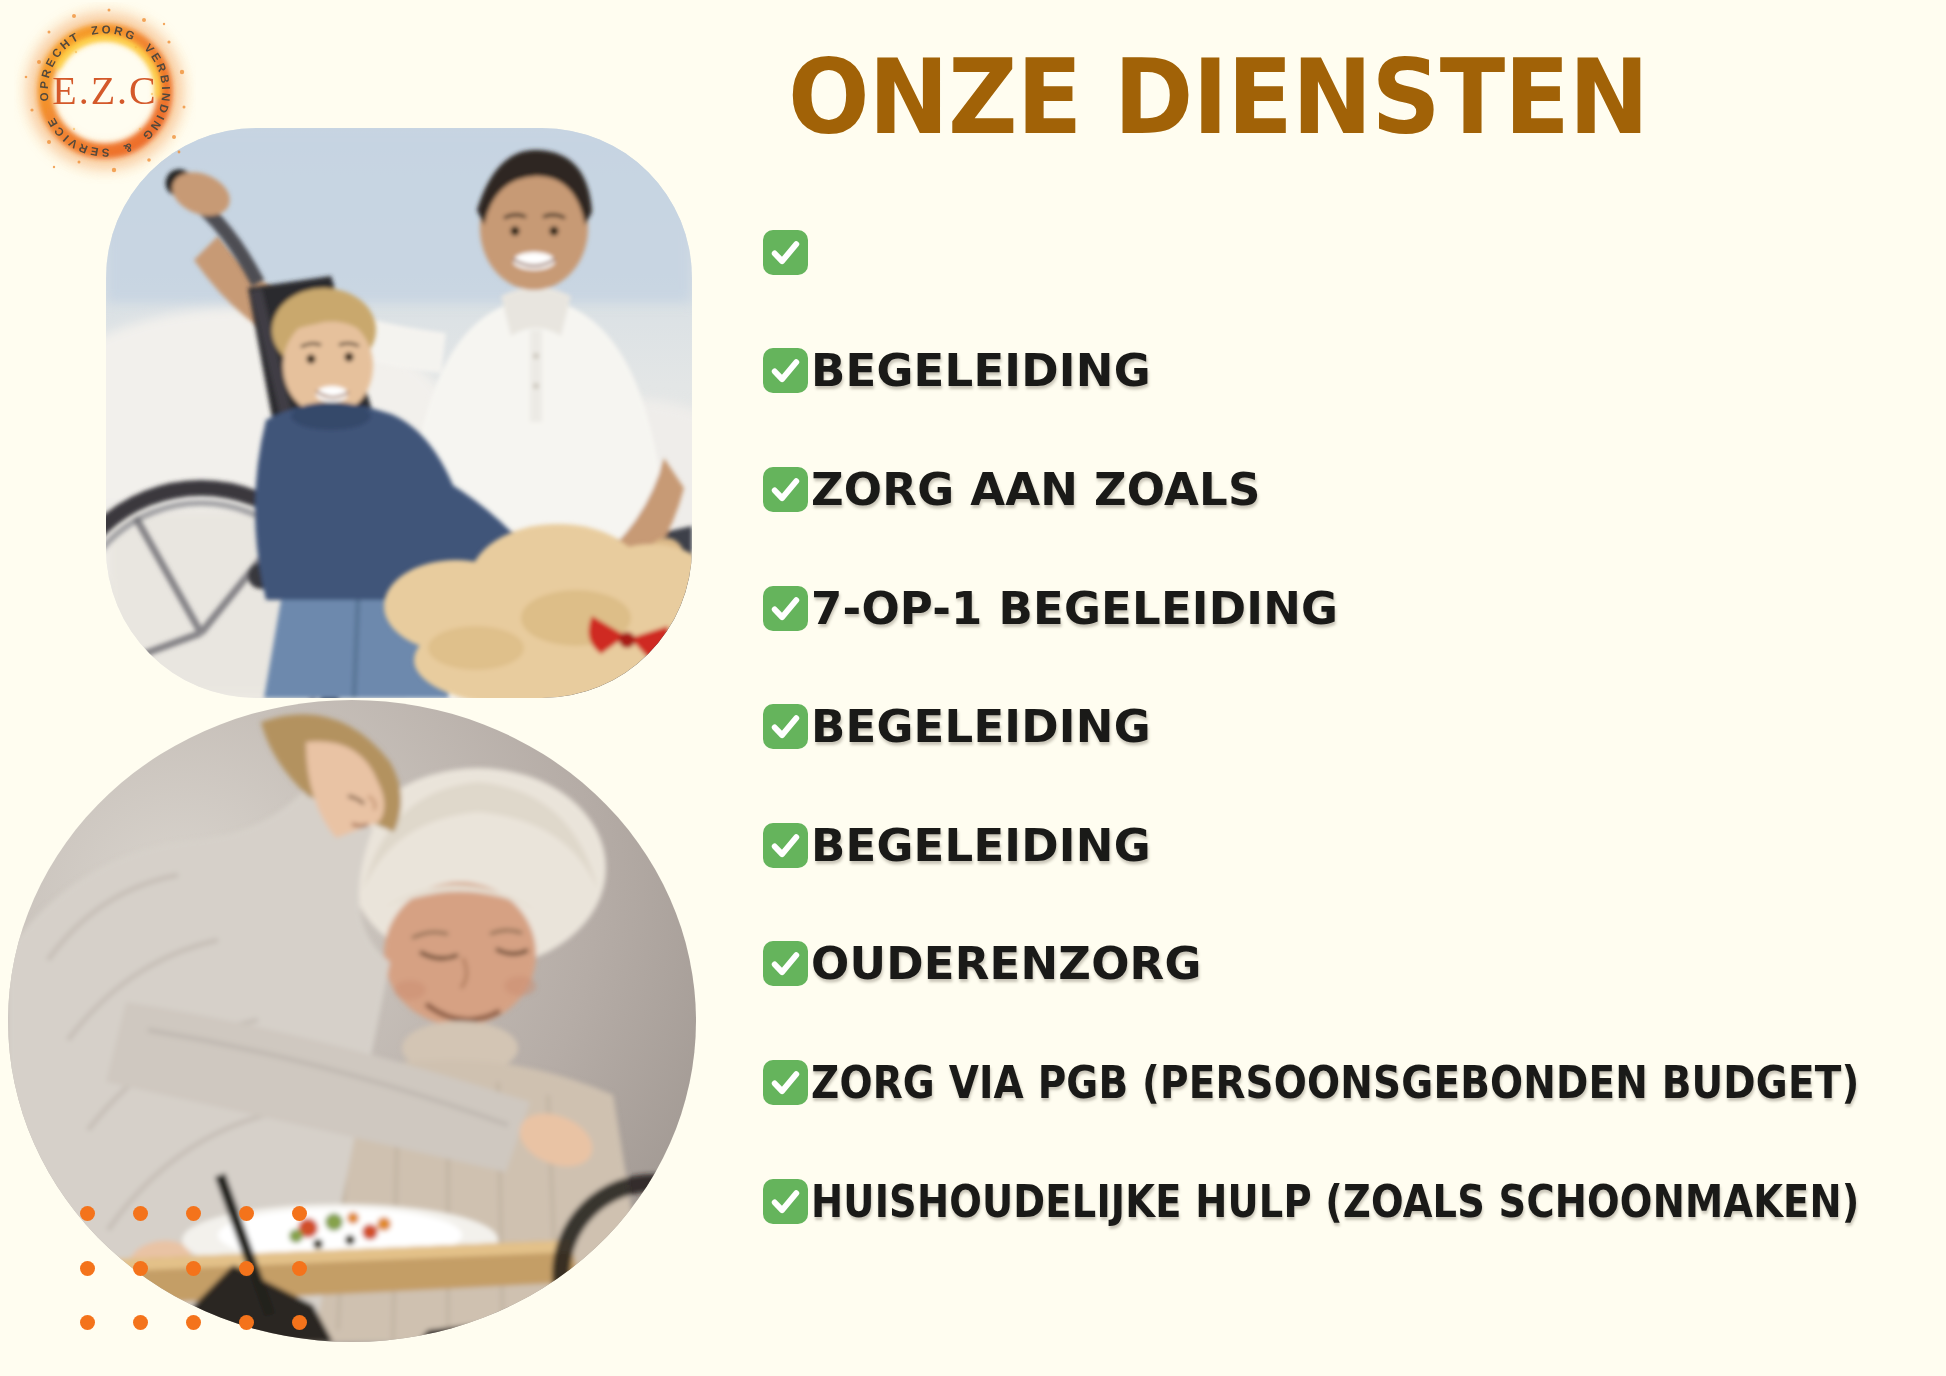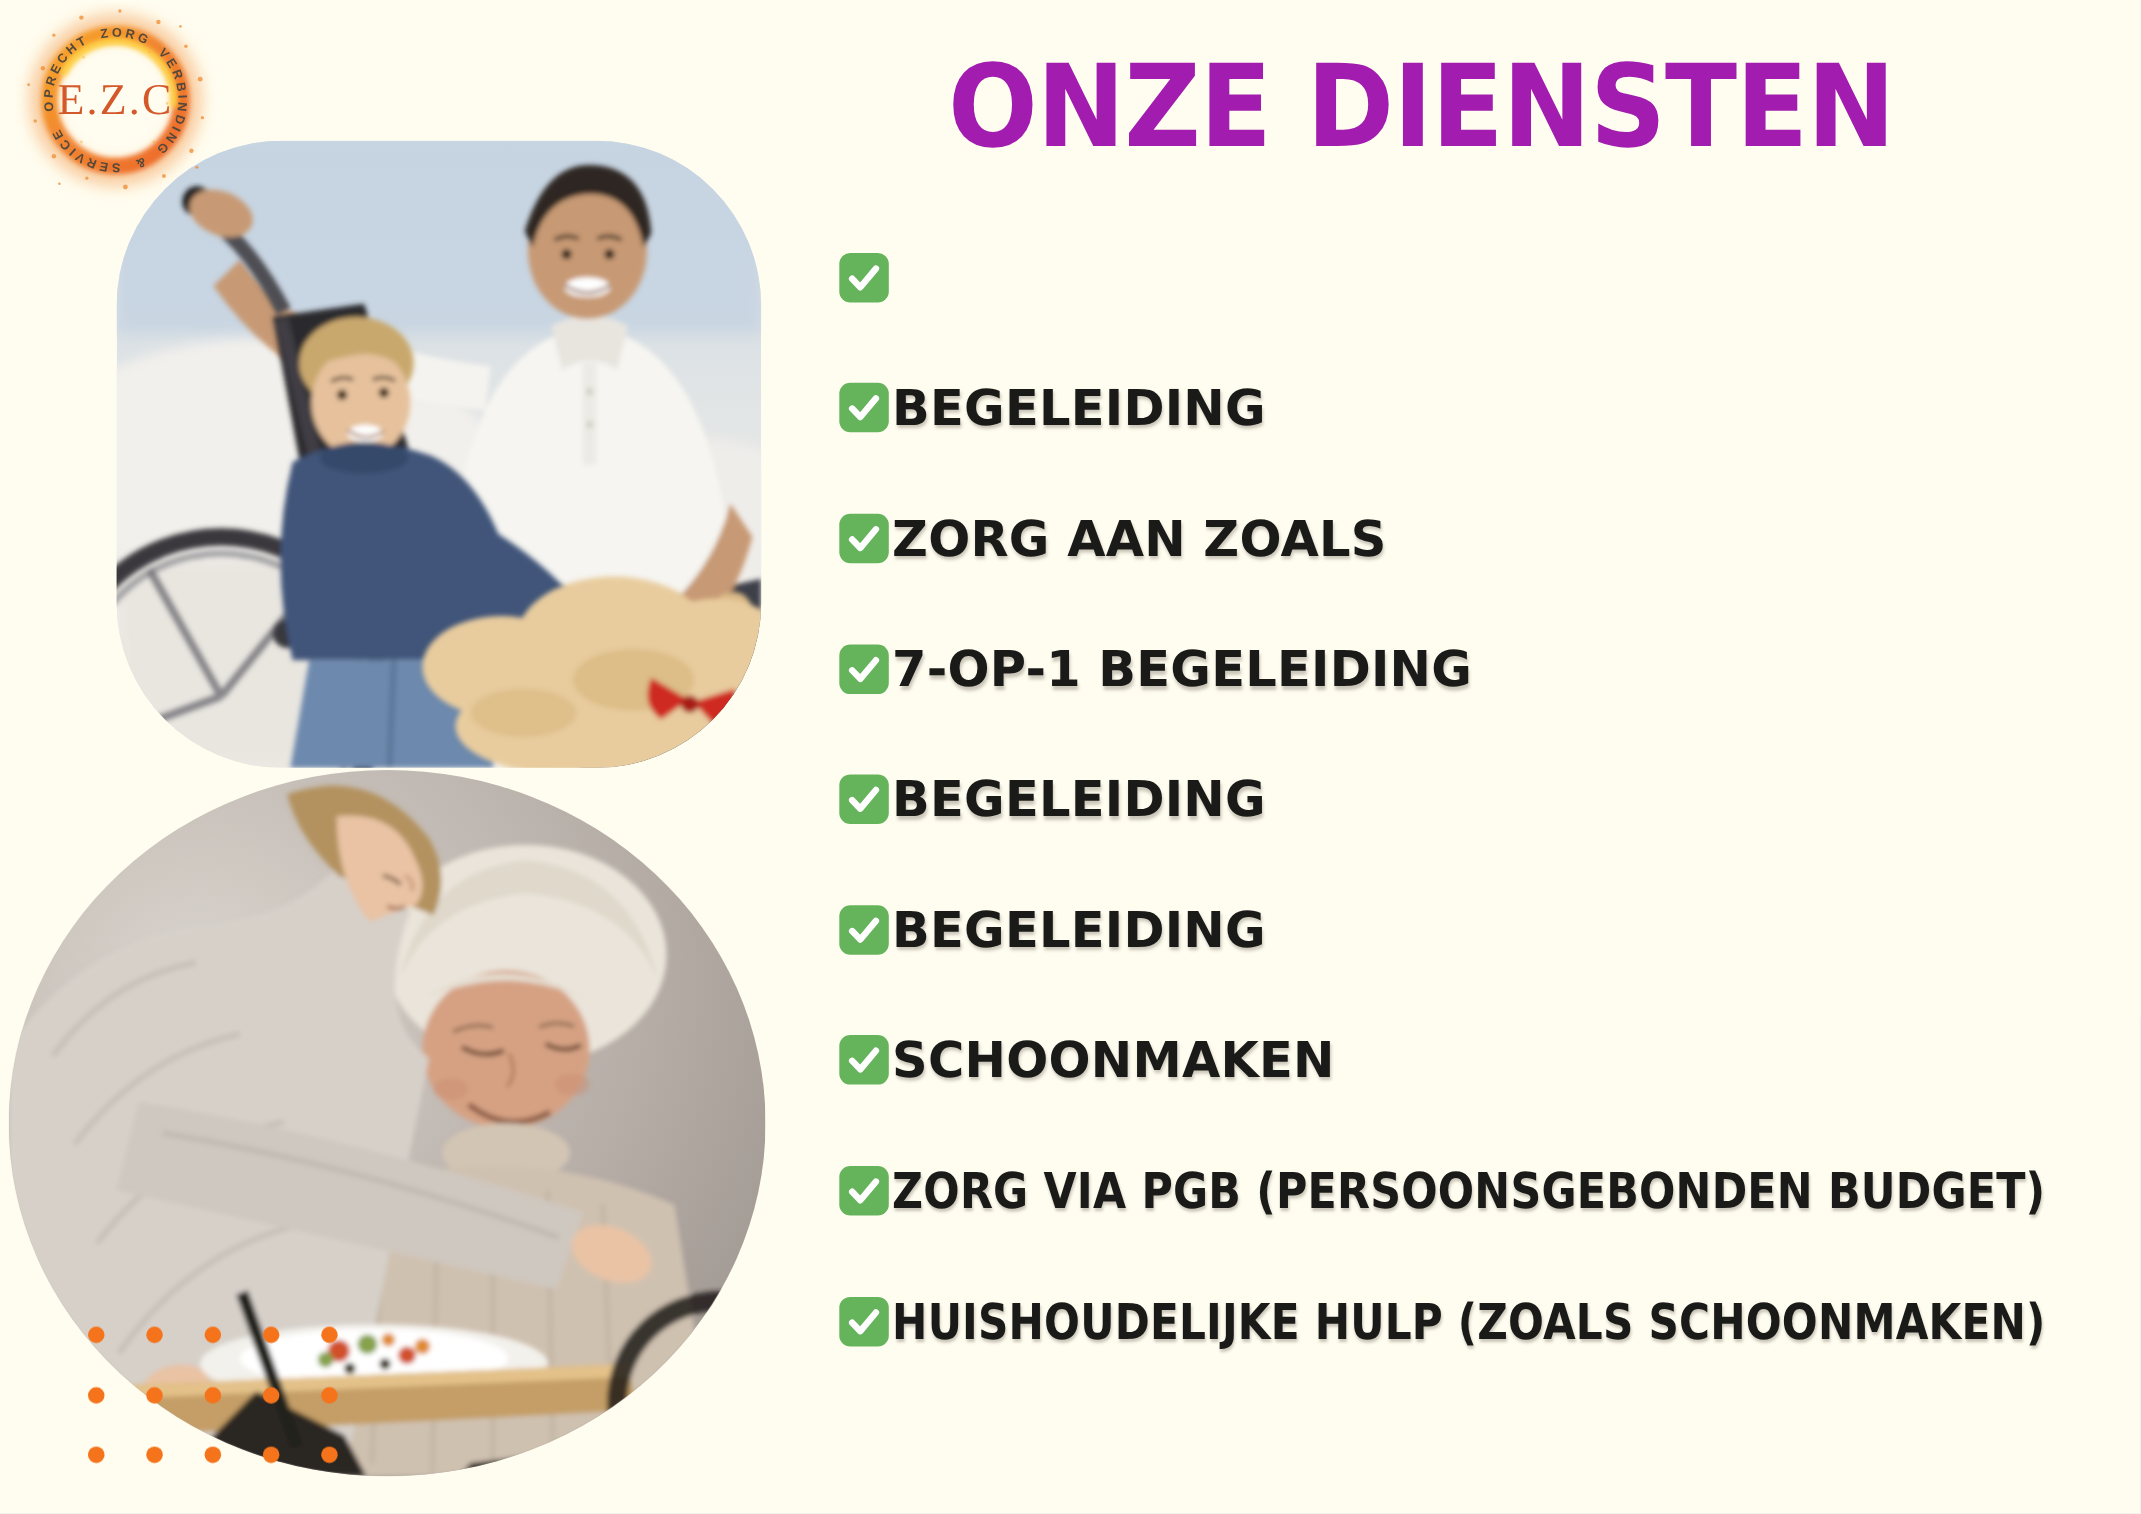--- a/index.html
+++ b/index.html
@@ -20,23 +20,23 @@
   
   .dots{
     position:absolute;left:80px;top:1206px;z-index:5;
     display:grid;grid-template-columns:repeat(5,15px);
     column-gap:38px;row-gap:39.5px;
   }
   .dot{width:15px;height:15px;border-radius:50%;background:#F4731B;}
   
   .title{
     position:absolute;left:752px;top:40px;width:1080px;z-index:4;
-    text-align:center;white-space:nowrap;
+    text-align:left;white-space:nowrap;
     font-size:104px;font-weight:bold;line-height:1.1;
-    color:#a21caf;letter-spacing:-1px;
+    color:#a16207;letter-spacing:-1px;
   }
   .title .fit{display:inline-block;transform-origin:center center;}
   
   .services{
     position:absolute;left:763px;top:193px;z-index:4;
     margin:0;padding:0;list-style:none;
   }
   .svc{display:flex;align-items:center;height:118.6px;}
   .check{
     flex:0 0 auto;width:45px;height:45px;margin-right:3px;
@@ -336,21 +336,21 @@
       </span>
       <span class="label fit">BEGELEIDING</span>
     </li>
 
     <li class="svc">
       <span class="check">
         <svg viewBox="0 0 24 24" aria-hidden="true">
           <path d="M5 12.6 L9.8 17.6 L19 6.6" stroke="#ffffff" stroke-width="3.8" fill="none" stroke-linecap="round" stroke-linejoin="round"></path>
         </svg>
       </span>
-      <span class="label fit">SCHOONMAKEN</span>
+      <span class="label fit">OUDERENZORG</span>
     </li>
 
     <li class="svc">
       <span class="check">
         <svg viewBox="0 0 24 24" aria-hidden="true">
           <path d="M5 12.6 L9.8 17.6 L19 6.6" stroke="#ffffff" stroke-width="3.8" fill="none" stroke-linecap="round" stroke-linejoin="round"></path>
         </svg>
       </span>
       <span class="label fit" style="transform: scaleX(0.865);">ZORG VIA PGB (PERSOONSGEBONDEN BUDGET)</span>
     </li>

